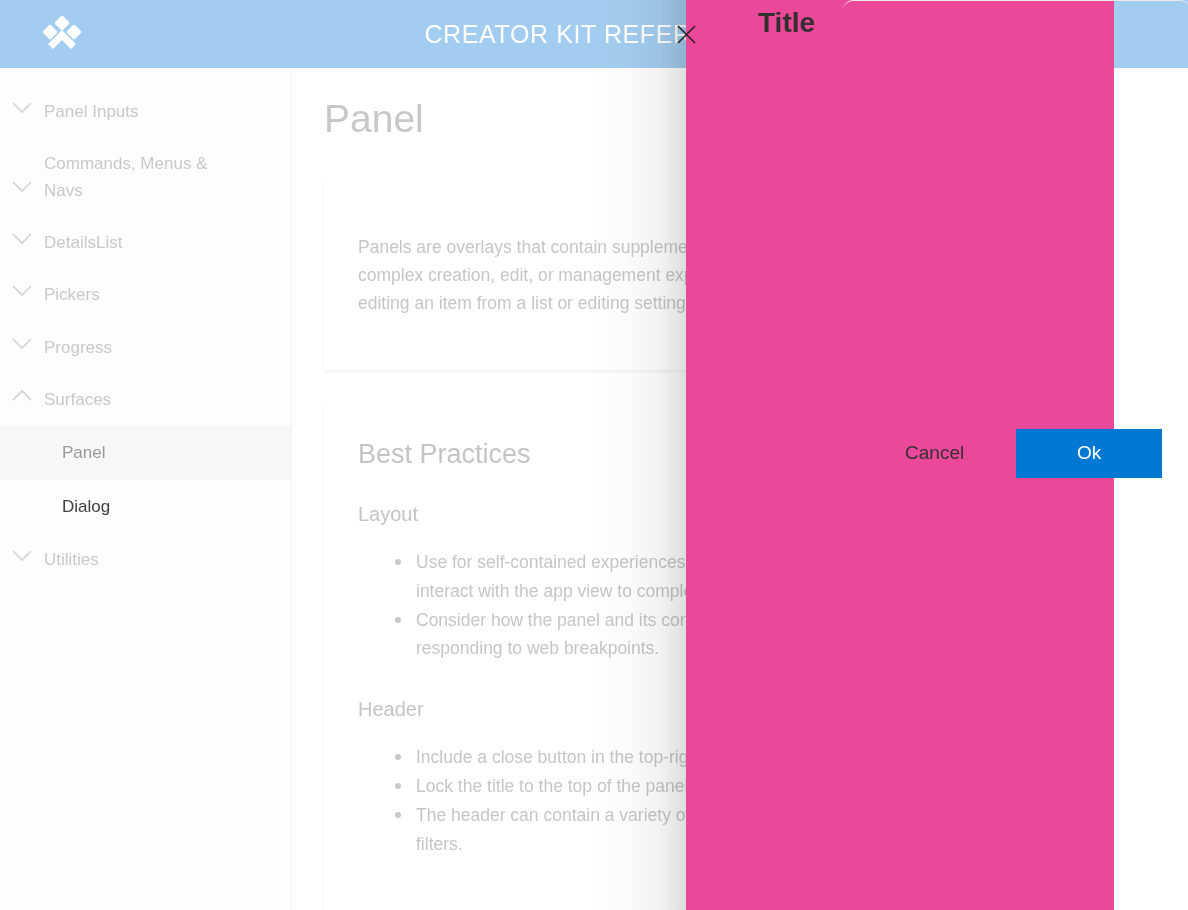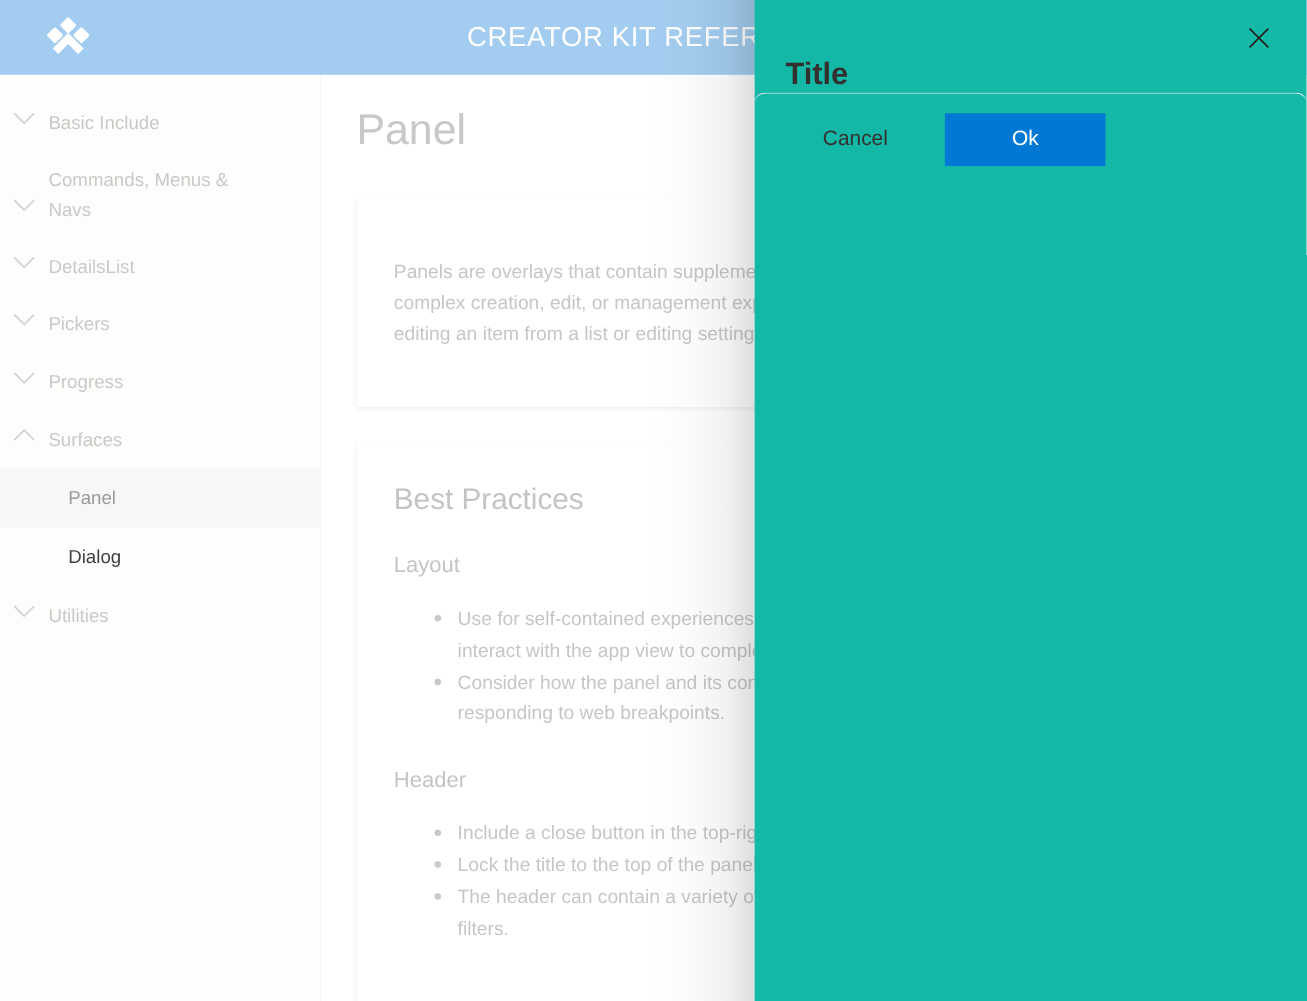--- a/index.html
+++ b/index.html
@@ -177,26 +177,25 @@
     background: linear-gradient(to right, rgba(0,0,0,0) 0%, rgba(0,0,0,0.015) 42%, rgba(0,0,0,0.05) 74%, rgba(0,0,0,0.13) 100%);
     z-index: 20;
     pointer-events: none;
   }
 
   
   .panel {
     position: absolute;
     top: 0;
     left: 686px;
-    width: 502px;
+    width: 428px;
     height: 910px;
-    background: #14b8a6;
+    background: #ec4899;
     z-index: 30;
     display: flex;
-    flex-direction: column;
   }
   .panel-close-row {
     position: relative;
     height: 44px;
     flex: 0 0 44px;
   }
   .panel-close {
     position: absolute;
     right: 22px;
     top: 12px;
@@ -280,21 +279,21 @@
   </div>
 
   <nav class="sidebar">
 
     <div class="nav-group">
       <span class="nav-chevron">
         <svg width="20" height="12" viewBox="0 0 20 12">
             <path d="M1 1 L10 10 L19 1" fill="none" stroke="currentColor" stroke-width="1.6"></path>
           </svg>
       </span>
-      <span class="nav-label">Basic Include</span>
+      <span class="nav-label">Panel Inputs</span>
     </div>
 
     <div class="nav-group">
       <span class="nav-chevron" style="padding-top:30px;">
         <svg width="20" height="12" viewBox="0 0 20 12">
             <path d="M1 1 L10 10 L19 1" fill="none" stroke="currentColor" stroke-width="1.6"></path>
           </svg>
       </span>
       <span class="nav-label" style="max-width:210px;">Commands, Menus &amp; Navs</span>
     </div>

